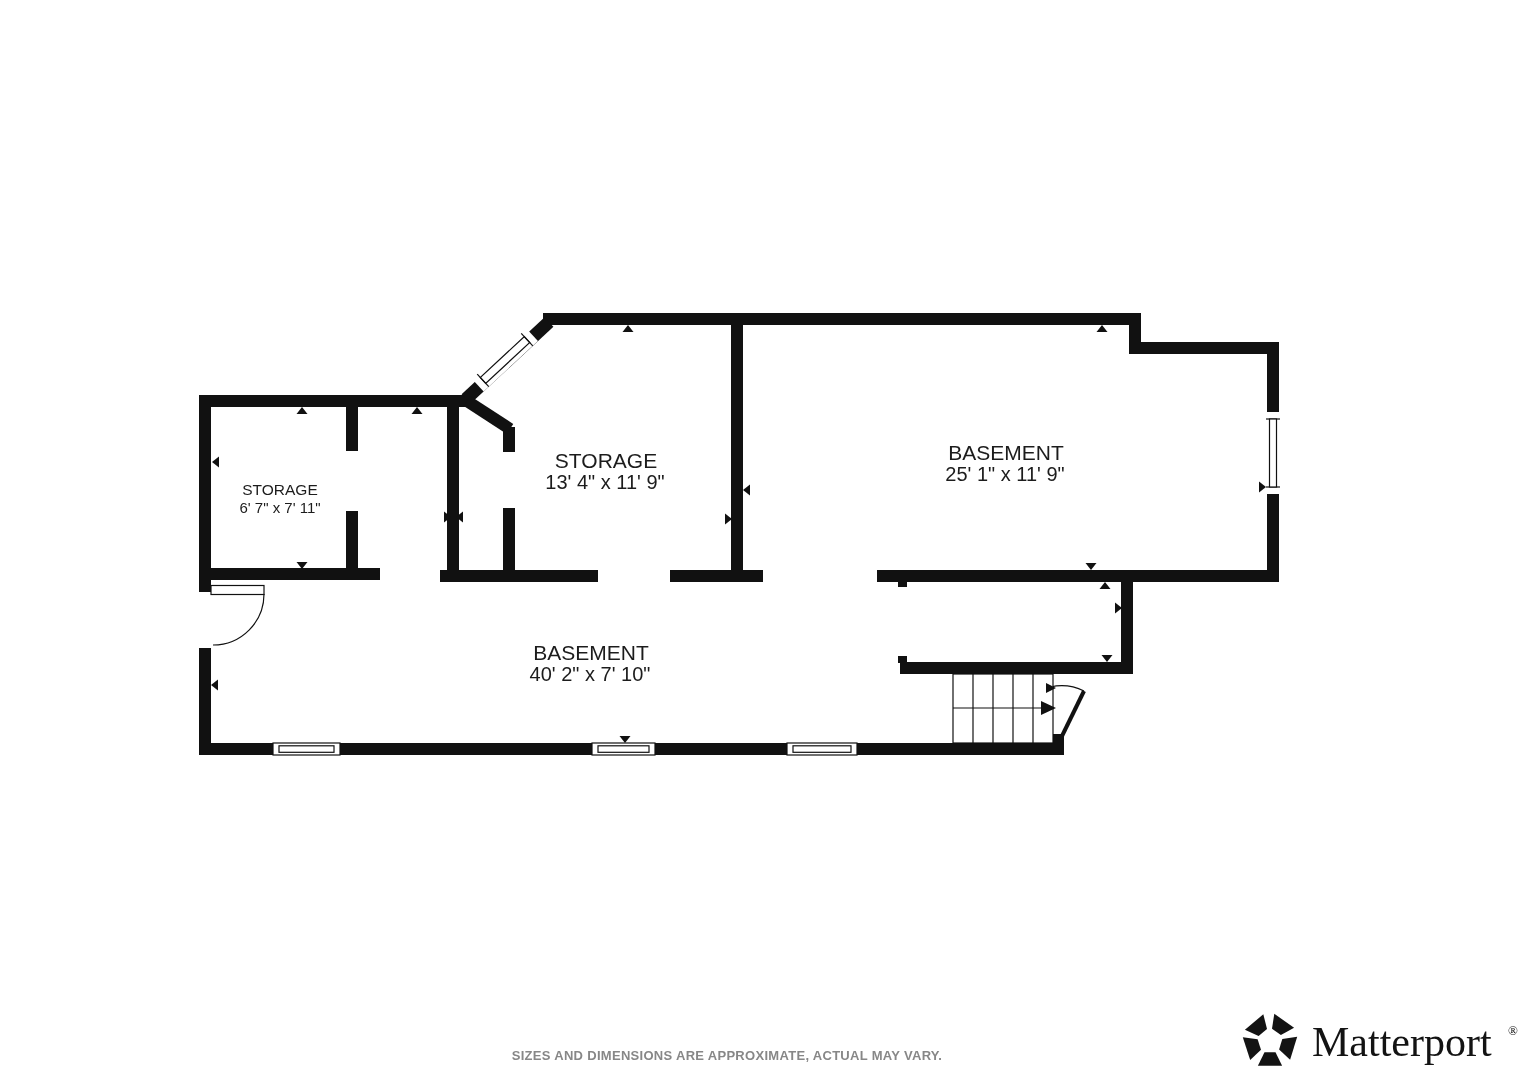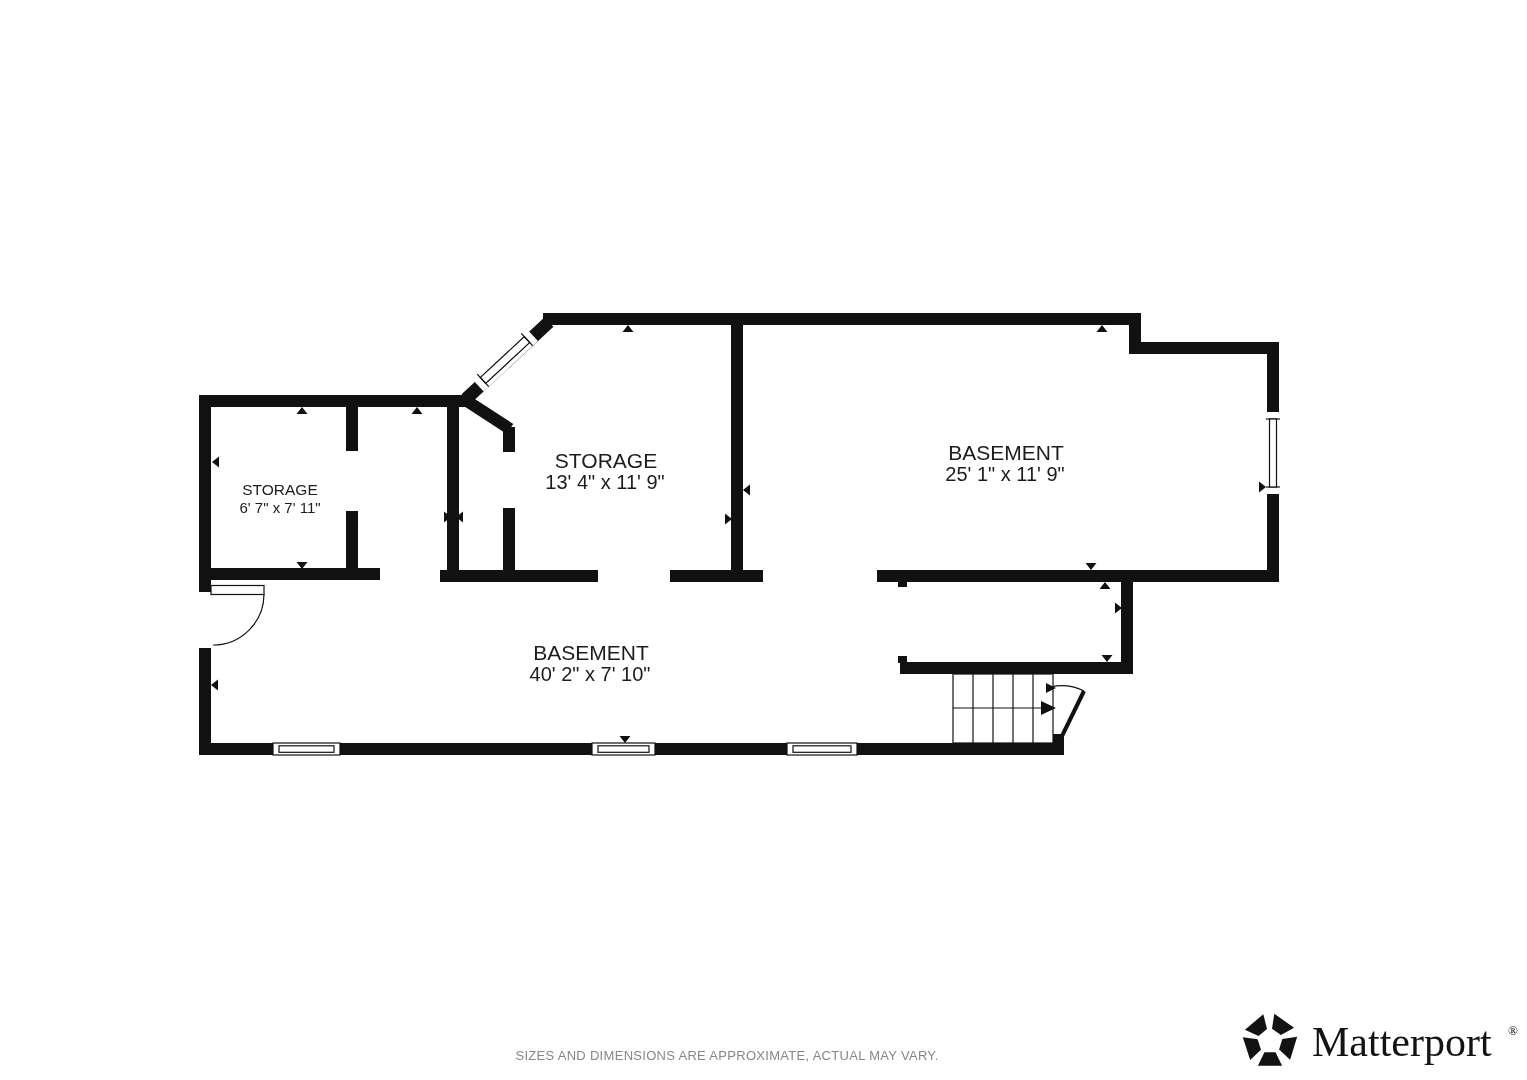--- a/index.html
+++ b/index.html
@@ -7,21 +7,21 @@
     position:relative;width:1527px;height:1080px;background:#ffffff;
     font-family:"Liberation Sans",sans-serif;overflow:hidden;
   }
   .plan-svg{position:absolute;left:0;top:0;}
   .room-title{font-size:21px;fill:#1c1c1c;}
   .room-dims{font-size:20px;fill:#1c1c1c;}
   .room-title-sm{font-size:15.5px;fill:#1c1c1c;}
   .room-dims-sm{font-size:15px;fill:#1c1c1c;}
   .footer{
     position:absolute;left:0;top:1048px;width:1454px;text-align:center;
-    font-size:13px;letter-spacing:.3px;color:#878787;
+    font-size:13px;letter-spacing:.3px;color:#878787;font-weight:bold;
   }
   .logo{position:absolute;left:1242px;top:1009px;width:285px;height:71px;}
   .logo svg{display:block;}
   .logo-word{font-family:"Liberation Serif",serif;font-size:42px;fill:#131313;}
   .logo-reg{font-family:"Liberation Serif",serif;font-size:13px;fill:#131313;}
 </style>
 </head>
 <body>
 
 <div class="canvas">

